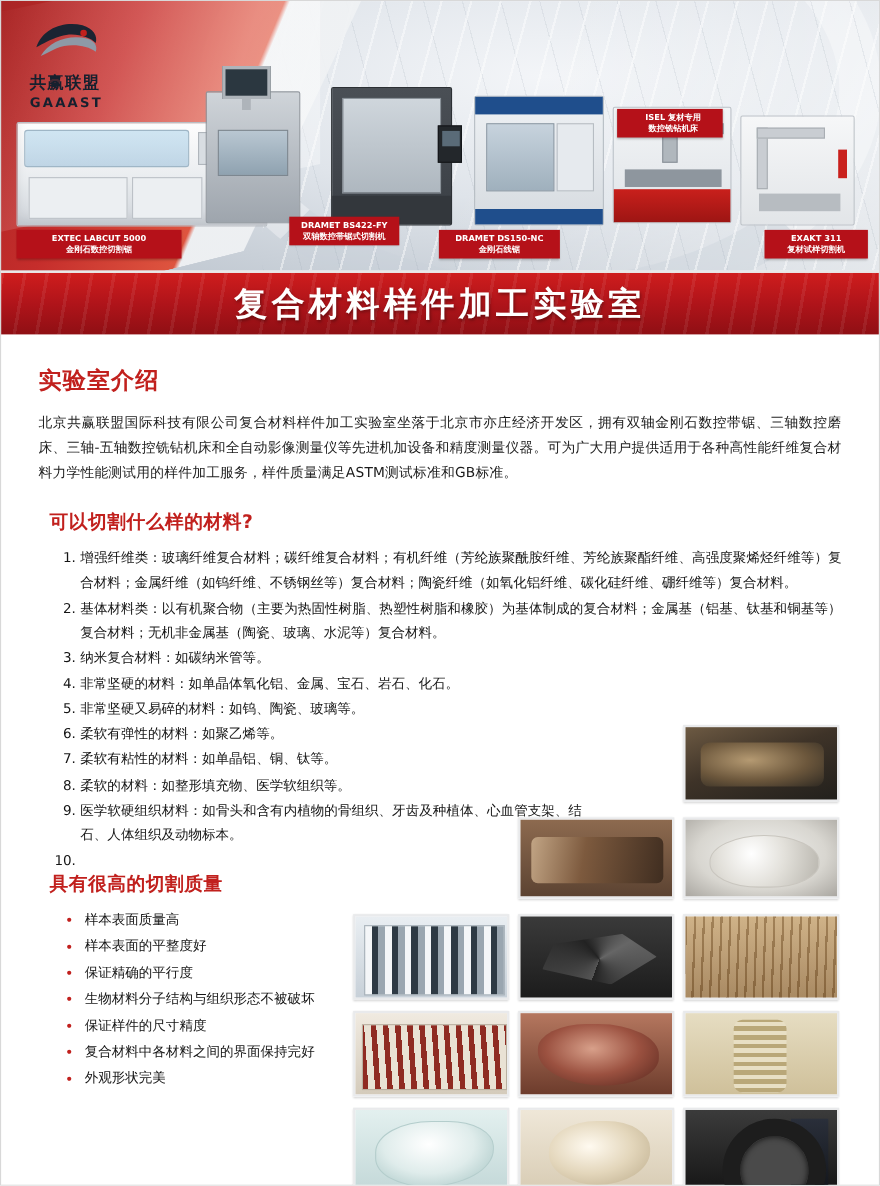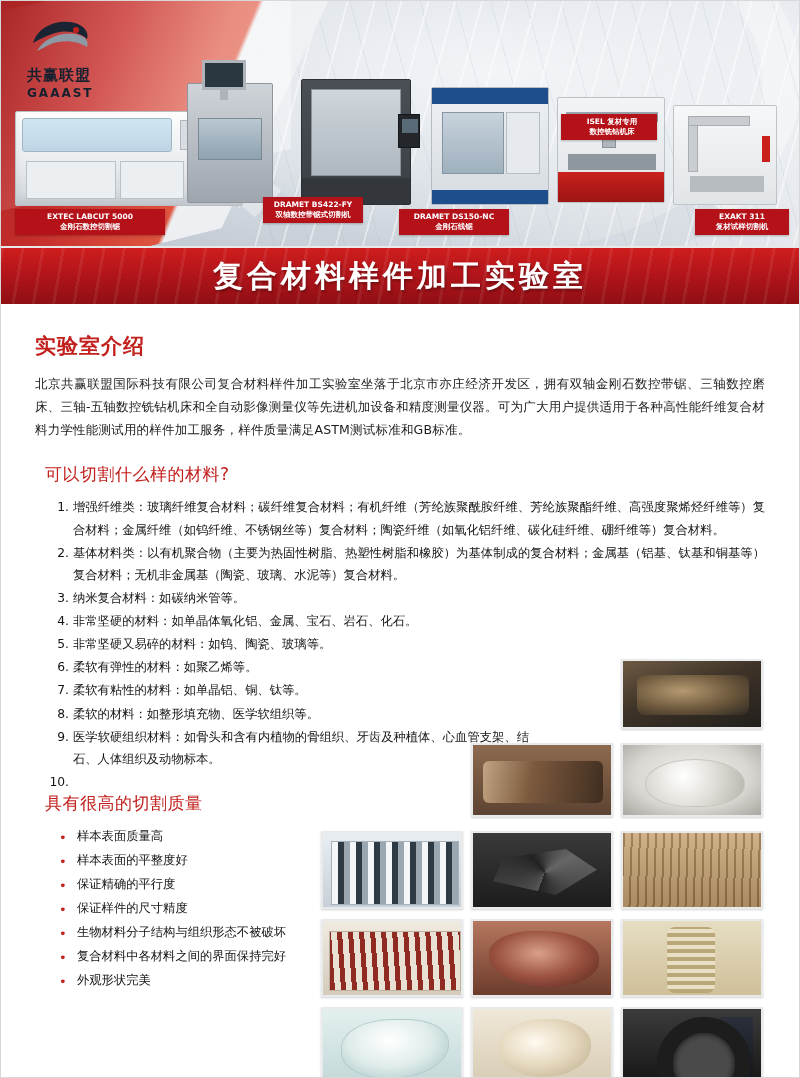--- a/index.html
+++ b/index.html
@@ -155,21 +155,21 @@
     border:1px solid #bfc4c9;
   }
   .m6 .arm { position:absolute; left:14px; top:10px; width:10px; height:56px; background:#c9cdd2; border:1px solid #a9aeb3;}
   .m6 .arm2 { position:absolute; left:14px; top:10px; width:62px; height:10px; background:#c9cdd2; border:1px solid #a9aeb3;}
   .m6 .tbl { position:absolute; left:16px; bottom:12px; width:74px; height:16px; background:#b7bcc1;}
   .m6 .red { position:absolute; right:6px; top:30px; width:8px; height:26px; background:#c9201c;}
 
   .mlabel.l1 { left: 14px; top: 208px; width: 150px; }
   .mlabel.l2 { left: 262px; top: 196px; width: 100px; }
   .mlabel.l3 { left: 398px; top: 208px; width: 110px; }
-  .mlabel.l4 { left: 560px; top: 113px; width: 96px; padding-left: 12px; }
+  .mlabel.l4 { left: 560px; top: 98px; width: 96px; padding-left: 12px; }
   .mlabel.l5 { left: 694px; top: 208px; width: 94px; }
 
   
   .band {
     position: relative;
     height: 58px;
     background: linear-gradient(180deg,#cf1d1d 0%, #b0141a 50%, #8f0f14 100%);
     display: flex; align-items: center; justify-content: center;
     border-top: 2px solid #e8e8e8;
   }
@@ -193,21 +193,21 @@
   .h2 {
     color: #c1201d;
     font-size: 21px;
     font-weight: bold;
     letter-spacing: 1px;
     margin-bottom: 12px;
   }
   .h3 {
     color: #c1201d;
     font-size: 17px;
-    font-weight: normal;
+    font-weight: bold;
     letter-spacing: .5px;
     margin: 22px 0 10px 10px;
   }
   .intro {
     font-size: 12.5px;
     line-height: 1.85;
     color: #1b1b1b;
     text-align: justify;
     letter-spacing: .2px;
   }
@@ -442,22 +442,22 @@
       <li class="narrow"><span class="num">8.</span><span>柔软的材料：如整形填充物、医学软组织等。</span></li>
       <li class="narrow"><span class="num">9.</span><span>医学软硬组织材料：如骨头和含有内植物的骨组织、牙齿及种植体、心血管支架、结石、人体组织及动物标本。</span></li>
       <li class="narrow"><span class="num">10.</span></li>
     </ol>
 
     <h3 class="h3">具有很高的切割质量</h3>
     <ul class="quality">
       <li>样本表面质量高</li>
       <li>样本表面的平整度好</li>
       <li>保证精确的平行度</li>
+      <li>生物材料分子结构与组织形态不被破坏</li>
       <li>保证样件的尺寸精度</li>
-      <li>生物材料分子结构与组织形态不被破坏</li>
       <li>复合材料中各材料之间的界面保持完好</li>
       <li>外观形状完美</li>
     </ul>
 
     <div class="footer-space"></div>
   </div>
 
   <div class="photos">
     <div class="ph p1"></div>
     <div class="ph p2"></div>

